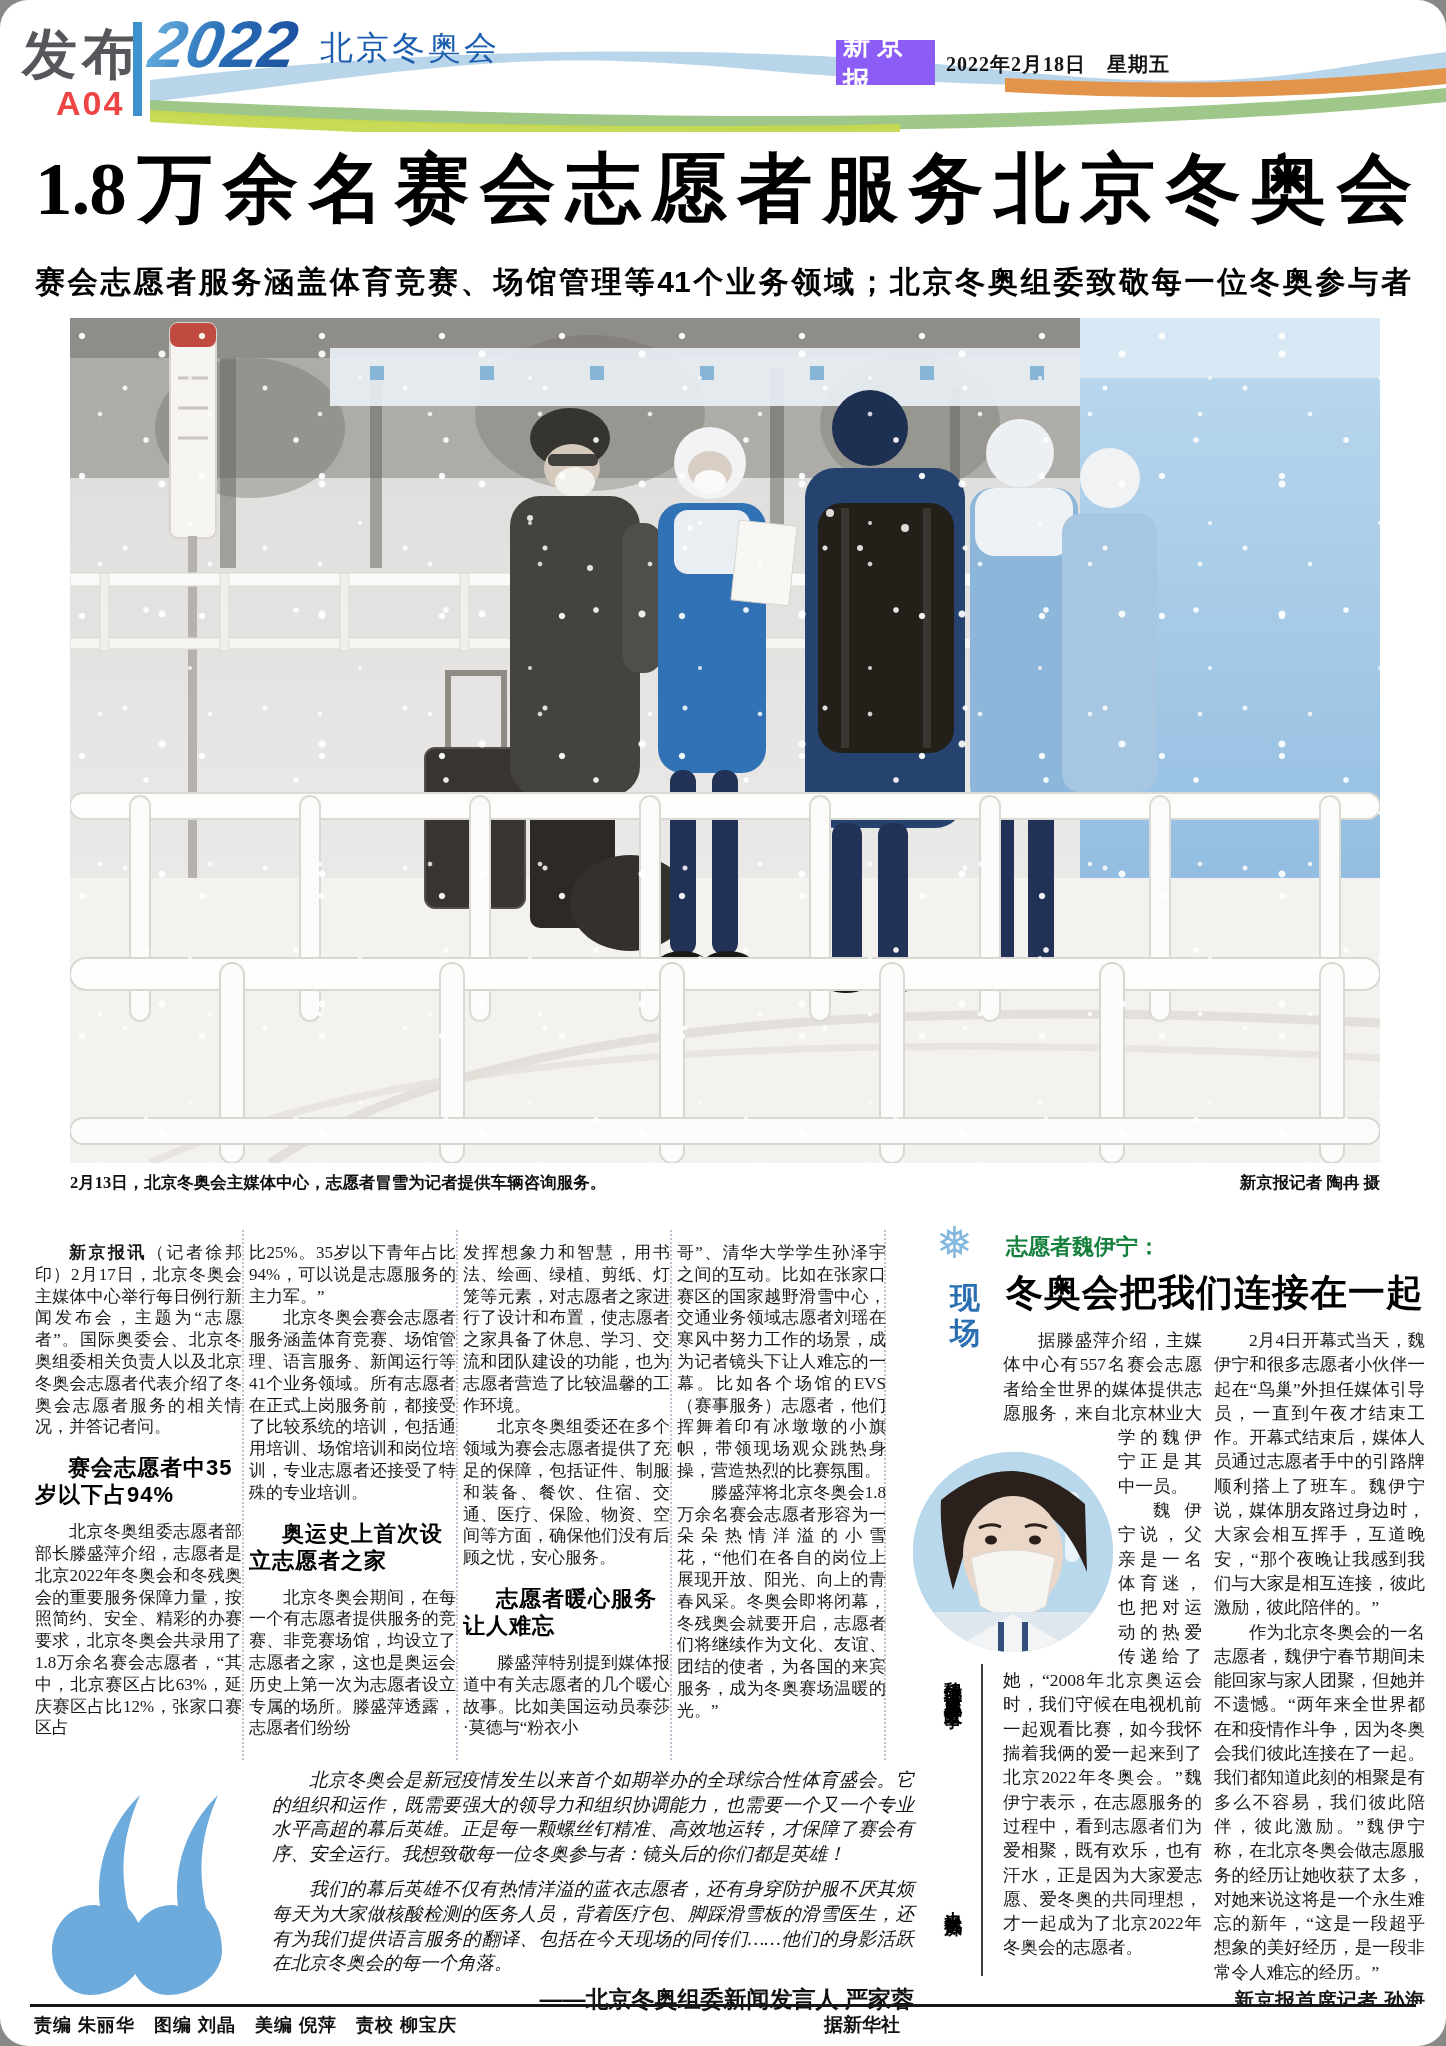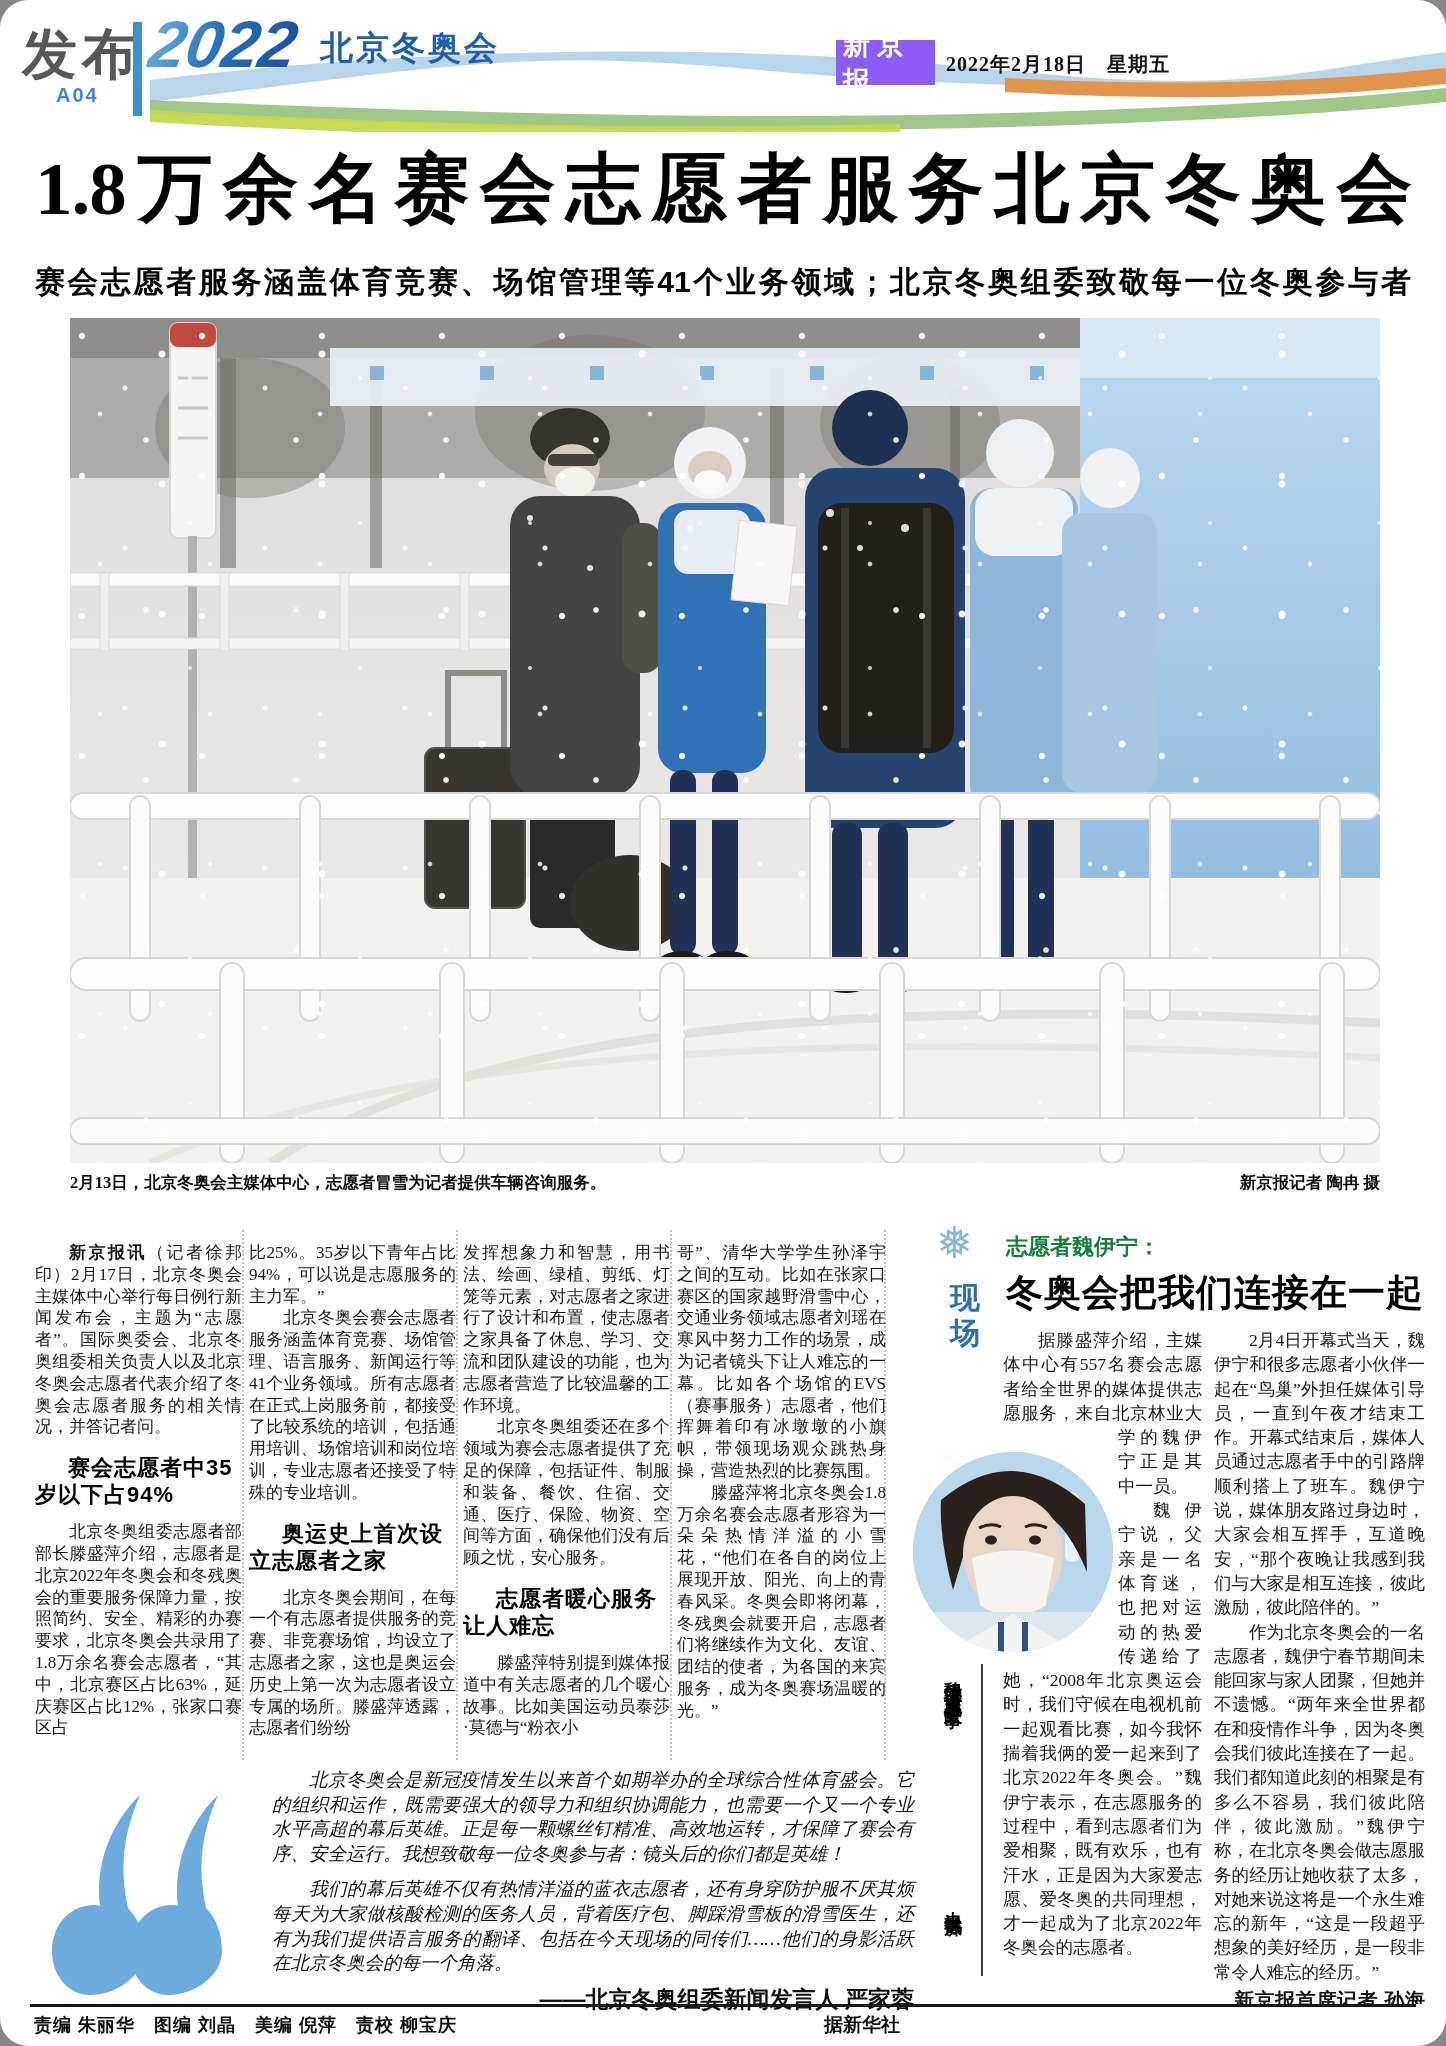--- a/index.html
+++ b/index.html
@@ -4,27 +4,27 @@
 <style>
   html,body{margin:0;padding:0;background:#888;}
   .page{position:relative;width:1446px;height:2046px;background:#fff;margin:0 auto;overflow:hidden;
         font-family:"Liberation Serif","DejaVu Serif",serif;color:#141414;border-radius:28px;}
   .abs{position:absolute;}
   .sans{font-family:"Liberation Sans","DejaVu Sans",sans-serif;}
 
   
   .ribbons{left:0;top:0;width:1446px;height:132px;pointer-events:none;}
   .fabu{left:22px;top:18px;font-size:55px;font-weight:bold;color:#56575b;letter-spacing:5px;}
-  .a04{left:56px;top:84px;font-size:20px;font-weight:bold;color:#3b82f6;letter-spacing:2px;}
+  .a04{left:56px;top:84px;font-size:34px;font-weight:bold;color:#ef4444;letter-spacing:2px;}
   .vbar{left:133px;top:22px;width:9px;height:94px;background:#3e92cc;}
   .logo-year{left:150px;top:6px;font-size:66px;font-weight:bold;font-style:italic;
              transform:skewX(-10deg);
              background:linear-gradient(100deg,#6ab2e1 0%,#2a71b8 45%,#1b4f9d 100%);
              -webkit-background-clip:text;background-clip:text;color:transparent;}
-  .logo-cn{left:320px;top:26px;font-size:33px;font-weight:bold;color:#1d5fae;letter-spacing:3px;}
+  .logo-cn{left:320px;top:26px;font-size:33px;font-weight:normal;color:#1d5fae;letter-spacing:3px;}
   .masthead{left:836px;top:40px;width:99px;height:45px;background:#8b5cf6;color:#fff;
             font-size:27px;font-weight:bold;letter-spacing:7px;display:flex;align-items:center;
             justify-content:center;padding-left:7px;box-sizing:border-box;}
   .dateline{left:946px;top:51px;font-size:20px;font-weight:bold;letter-spacing:1px;}
 
   
   .headline{left:35px;top:142px;width:1376px;font-size:75px;font-weight:900;line-height:1.25;
             text-align:justify;text-align-last:justify;letter-spacing:-1px;color:#000;}
   .subheadline{left:35px;top:262px;width:1376px;font-size:30px;font-weight:bold;
                text-align:justify;text-align-last:justify;color:#000;}

